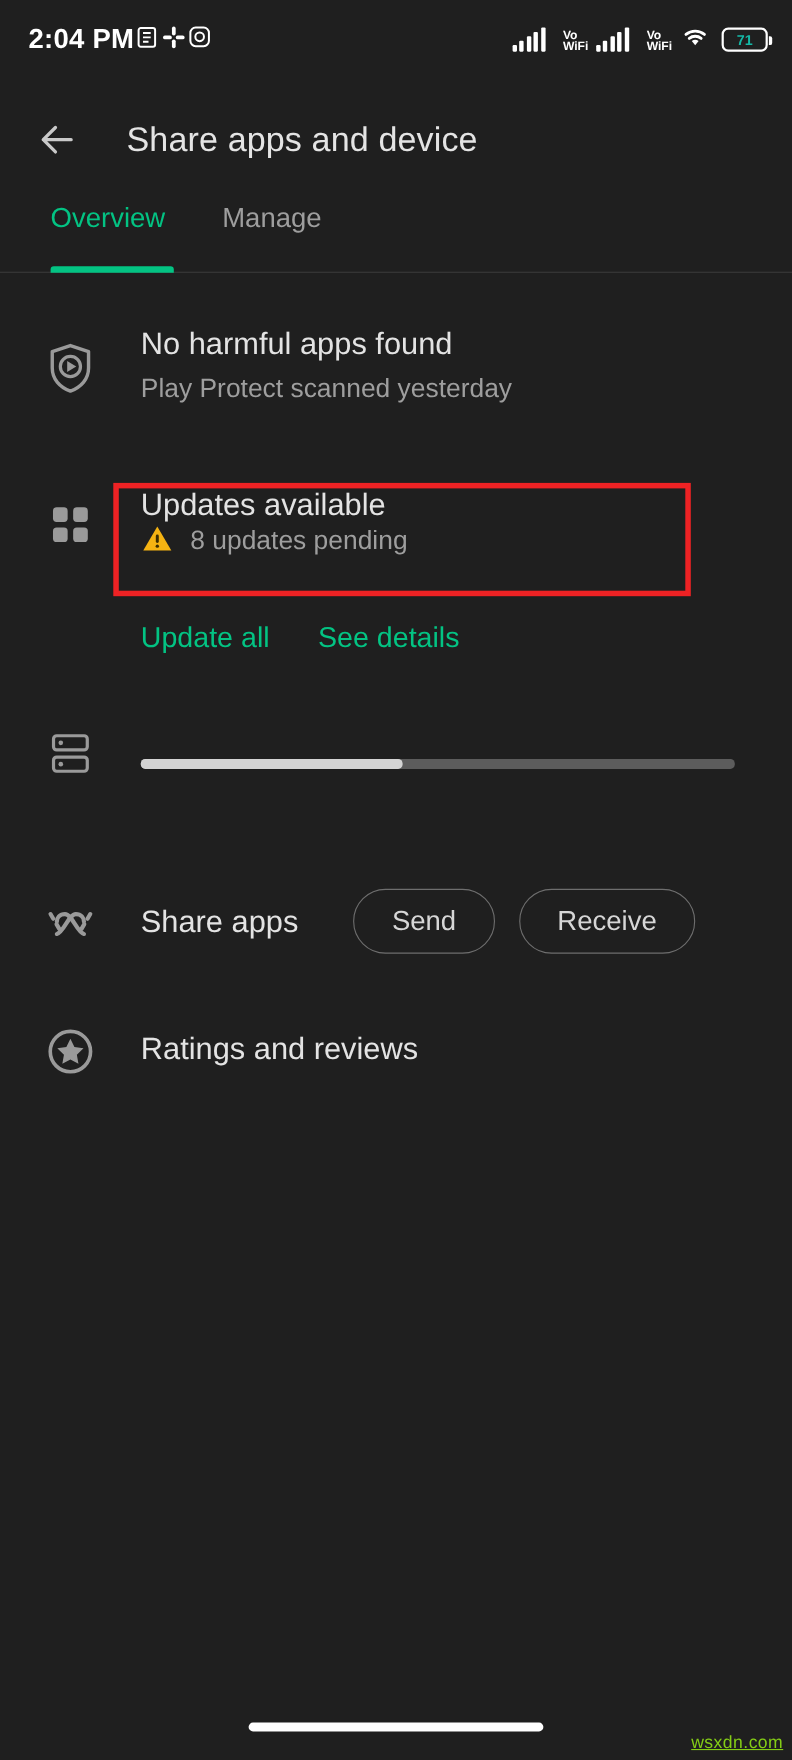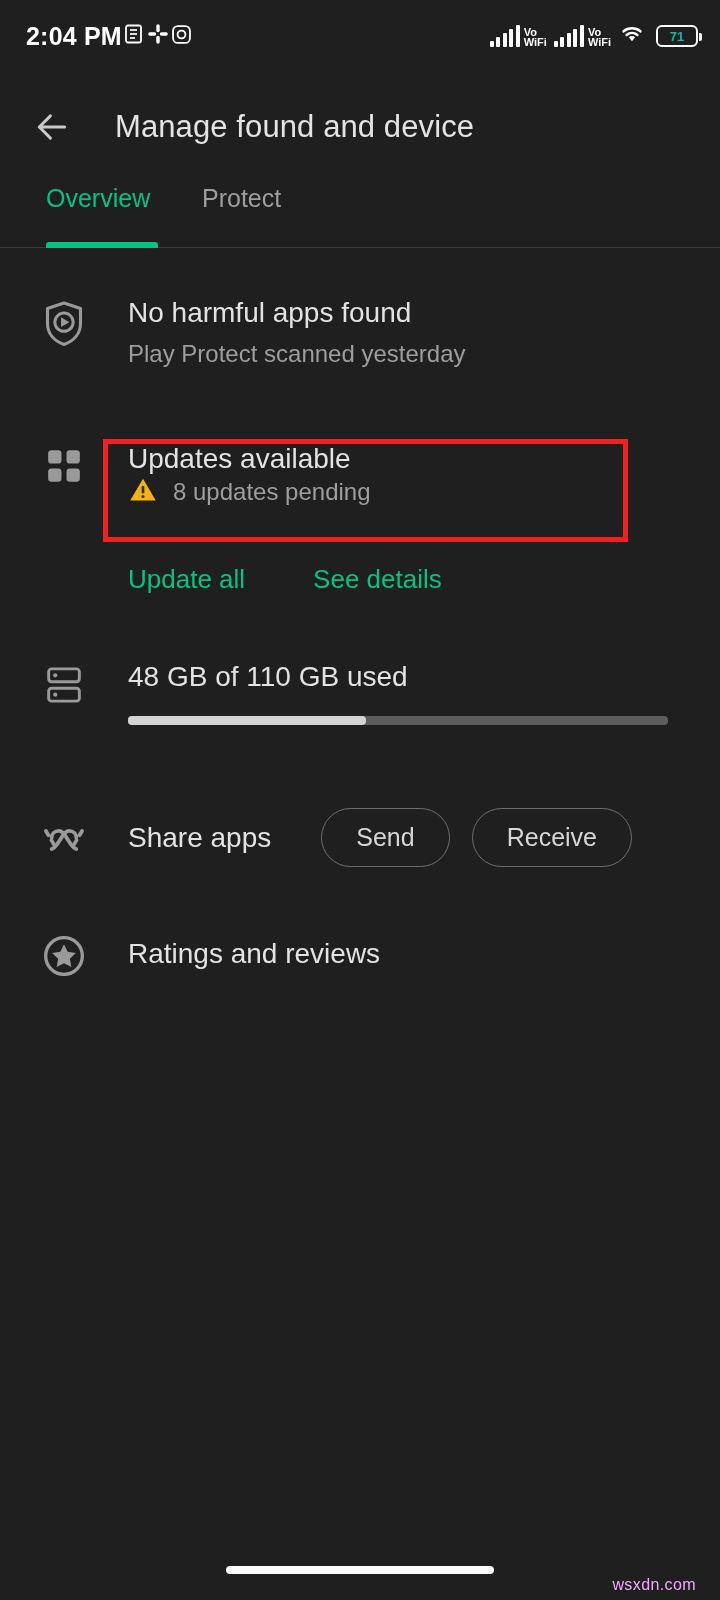--- a/index.html
+++ b/index.html
@@ -36,21 +36,21 @@
     font-size: 25px;
     font-weight: 600;
     letter-spacing: 0.2px;
     line-height: 1;
   }
   .status-right {
     display: flex;
     align-items: center;
     gap: 7px;
   }
-  .sig-group { display: flex; align-items: flex-end; gap: 3px; }
+  .sig-group { display: flex; align-items: flex-end; gap: 15px; }
   .bars { display: flex; align-items: flex-end; gap: 2.5px; height: 22px; }
   .bars i { display: block; width: 4px; background: #ffffff; border-radius: 1px; }
   .bars i:nth-child(1) { height: 6px; }
   .bars i:nth-child(2) { height: 10px; }
   .bars i:nth-child(3) { height: 14px; }
   .bars i:nth-child(4) { height: 18px; }
   .bars i:nth-child(5) { height: 22px; }
   .volte {
     color: #fff;
     font-size: 11px;
@@ -134,21 +134,21 @@
     background: #03c383;
     border-radius: 3px 3px 0 0;
   }
 
   
   .row {
     position: absolute;
     left: 0;
     width: 720px;
     display: flex;
-    align-items: flex-start;
+    align-items: center;
   }
   .row-icon {
     width: 128px;
     min-width: 128px;
     display: flex;
     align-items: center;
     justify-content: center;
     padding-top: 4px;
   }
   .row-body { flex: 1; padding-right: 30px; }
@@ -184,21 +184,21 @@
     width: 525px; height: 103px;
     border: 5px solid #ee2224;
     pointer-events: none;
   }
 
   
   .actions {
     position: absolute;
     top: 560px; left: 128px;
     display: flex;
-    gap: 68px;
+    gap: 44px;
   }
   .action-link {
     color: #03c383;
     font-size: 26px;
     font-weight: 500;
     cursor: pointer;
     padding: 4px 0;
   }
 
   
@@ -248,24 +248,25 @@
     position: absolute;
     left: 50%;
     transform: translateX(-50%);
     bottom: 26px;
     width: 268px; height: 8px;
     background: #ffffff;
     border-radius: 4px;
   }
   .watermark {
     position: absolute;
-    right: 24px; bottom: 6px;
-    color: #f0abfc;
+    right: 8px; bottom: 6px;
+    color: #84cc16;
     font-size: 16px;
     letter-spacing: 0.4px;
+    text-decoration: underline;
   }
 </style>
 </head>
 <body>
 
 <div class="screen">
 
   <div class="statusbar">
     <div class="status-left">
       <div class="clock">2:04 PM</div>
@@ -334,26 +335,26 @@
       </div>
     </div>
   </div>
 
   <div class="appbar">
     <div class="back-btn">
       <svg width="38" height="38" viewBox="0 0 24 24">
         <path d="M20 12H4M4 12l7-7M4 12l7 7" fill="none" stroke="#c9c9c9" stroke-width="1.9" stroke-linecap="round" stroke-linejoin="round"></path>
       </svg>
     </div>
-    <div class="page-title">Manage found and device</div>
+    <div class="page-title">Share apps and device</div>
   </div>
 
   <div class="tabs">
     <div class="tab tab-0">Overview</div>
-    <div class="tab tab-1">Protect</div>
+    <div class="tab tab-1">Manage</div>
     <div class="tab-underline"></div>
   </div>
 
   <div class="row" id="row-protect">
     <div class="row-icon">
       <svg width="44" height="48" viewBox="0 0 24 26">
         <path d="M12 1.6 21 4.6v8.1c0 5.6-3.8 9.6-9 11.5-5.2-1.9-9-5.9-9-11.5V4.6z" fill="none" stroke="#9a9a9a" stroke-width="1.7" stroke-linejoin="round"></path>
         <circle cx="12" cy="12" r="5" fill="none" stroke="#9a9a9a" stroke-width="1.6"></circle>
         <path d="M10.4 9.3l4.5 2.7-4.5 2.7z" fill="#9a9a9a"></path>
       </svg>
@@ -400,21 +401,20 @@
   <div class="row" id="row-storage">
     <div class="row-icon">
       <svg width="40" height="42" viewBox="0 0 24 26">
         <rect x="2.5" y="3" width="19" height="8" rx="1.8" fill="none" stroke="#9a9a9a" stroke-width="1.8"></rect>
         <rect x="2.5" y="15" width="19" height="8" rx="1.8" fill="none" stroke="#9a9a9a" stroke-width="1.8"></rect>
         <circle cx="6.6" cy="7" r="1.3" fill="#9a9a9a"></circle>
         <circle cx="6.6" cy="19" r="1.3" fill="#9a9a9a"></circle>
       </svg>
     </div>
     <div class="row-body">
-      <div class="title-lg">48 GB of 110 GB used</div>
       <div class="storage-bar">
         <div class="storage-fill" id="storage-fill" style="width: 44%;"></div>
       </div>
     </div>
   </div>
 
   <div class="row" id="row-share">
     <div class="row-icon">
       <svg width="46" height="34" viewBox="0 0 28 20">
         <path d="M3 4.5l6.5 11M25 4.5l-6.5 11" fill="none" stroke="#9a9a9a" stroke-width="2.3" stroke-linecap="round" stroke-dasharray="3 3.5"></path>

